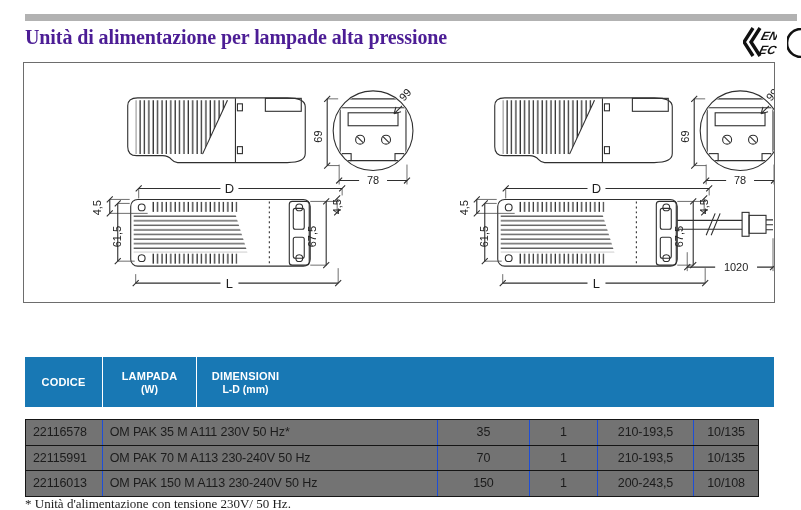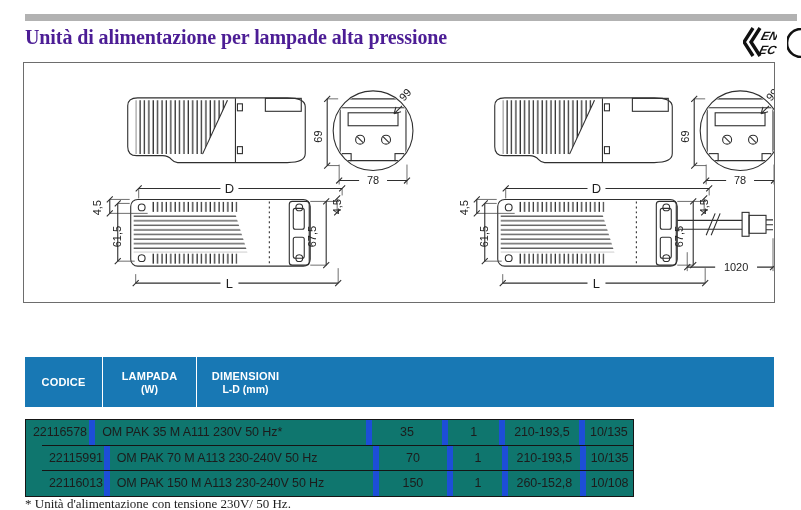--- a/index.html
+++ b/index.html
@@ -19,28 +19,28 @@
   .dt{font:11px "Liberation Sans",sans-serif;fill:#1e1e1e;stroke:none;}
   .dtl{font:13px "Liberation Sans",sans-serif;fill:#1e1e1e;stroke:none;}
   .thead{position:absolute;left:25px;top:357px;width:749px;height:50px;background:#1878b4;
          display:flex;color:#fff;}
   .hc{display:flex;flex-direction:column;justify-content:center;align-items:center;
       text-align:center;box-sizing:border-box;}
   .hc + .hc{border-left:1.5px solid #fff;}
   .h1{font-weight:700;font-size:11px;letter-spacing:.2px;line-height:13px;}
   .h2{font-weight:700;font-size:10.5px;line-height:12px;}
   .c0{width:77px;}.c1{width:345px;}.c2{width:94px;}.c3{width:69px;}.c4{width:98px;}.c5{width:66px;}
-  .tbody{position:absolute;left:25px;top:419px;width:609px;border:1.8px solid #151515;
-         box-sizing:border-box;background:#0f766e;}
+  .tbody{position:absolute;left:25px;top:419px;width:734px;border:1.8px solid #151515;
+         box-sizing:border-box;background:#737373;}
   .tbody .c1{width:341px;}
   .row{display:flex;height:24.5px;}
-  .row + .row{border-top:1px solid #151515;margin-left:16px;}
+  .row + .row{border-top:1px solid #151515;}
   .bc{box-sizing:border-box;display:flex;align-items:center;justify-content:center;
       font-size:12.5px;color:#1c1c1c;letter-spacing:-0.1px;}
-  .bc + .bc{border-left:6px solid #1d4ed8;}
+  .bc + .bc{border-left:1px solid #1d4ed8;}
   .left{justify-content:flex-start;padding-left:7px;}
   .footnote{position:absolute;left:25px;top:496px;font:400 13px "Liberation Serif",serif;color:#1c1c1c;}
 </style>
 </head>
 <body>
 
 <div class="page">
 
   <div class="topbar"></div>
   <h1 class="title">Unità di alimentazione per lampade alta pressione</h1>
@@ -178,20 +178,20 @@
       <div class="bc c2">70</div>
       <div class="bc c3">1</div>
       <div class="bc c4">210-193,5</div>
       <div class="bc c5">10/135</div>
     </div>
     <div class="row">
       <div class="bc c0 left">22116013</div>
       <div class="bc c1 left">OM PAK 150 M A113 230-240V 50 Hz</div>
       <div class="bc c2">150</div>
       <div class="bc c3">1</div>
-      <div class="bc c4">260-152,8</div>
+      <div class="bc c4">200-243,5</div>
       <div class="bc c5">10/108</div>
     </div>
   </div>
 
   <div class="footnote">* Unità d'alimentazione con tensione 230V/ 50 Hz.</div>
 
 </div>
 
 </body></html>

